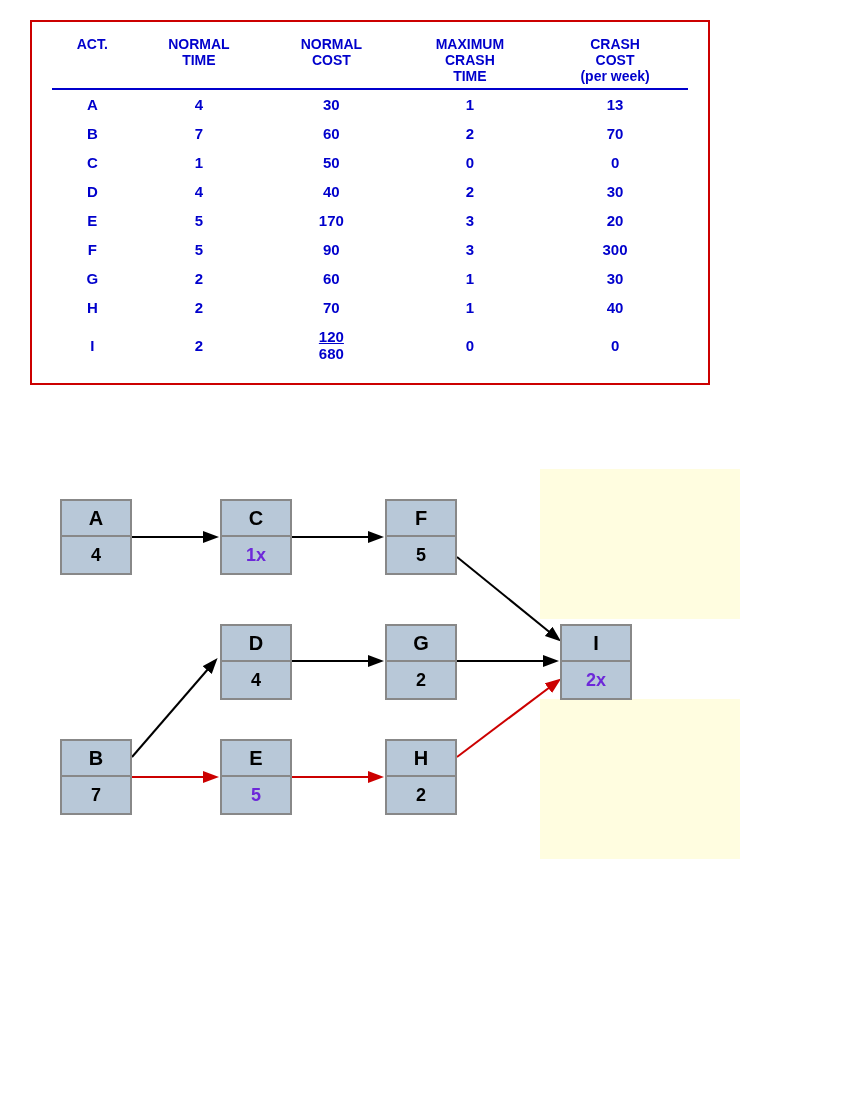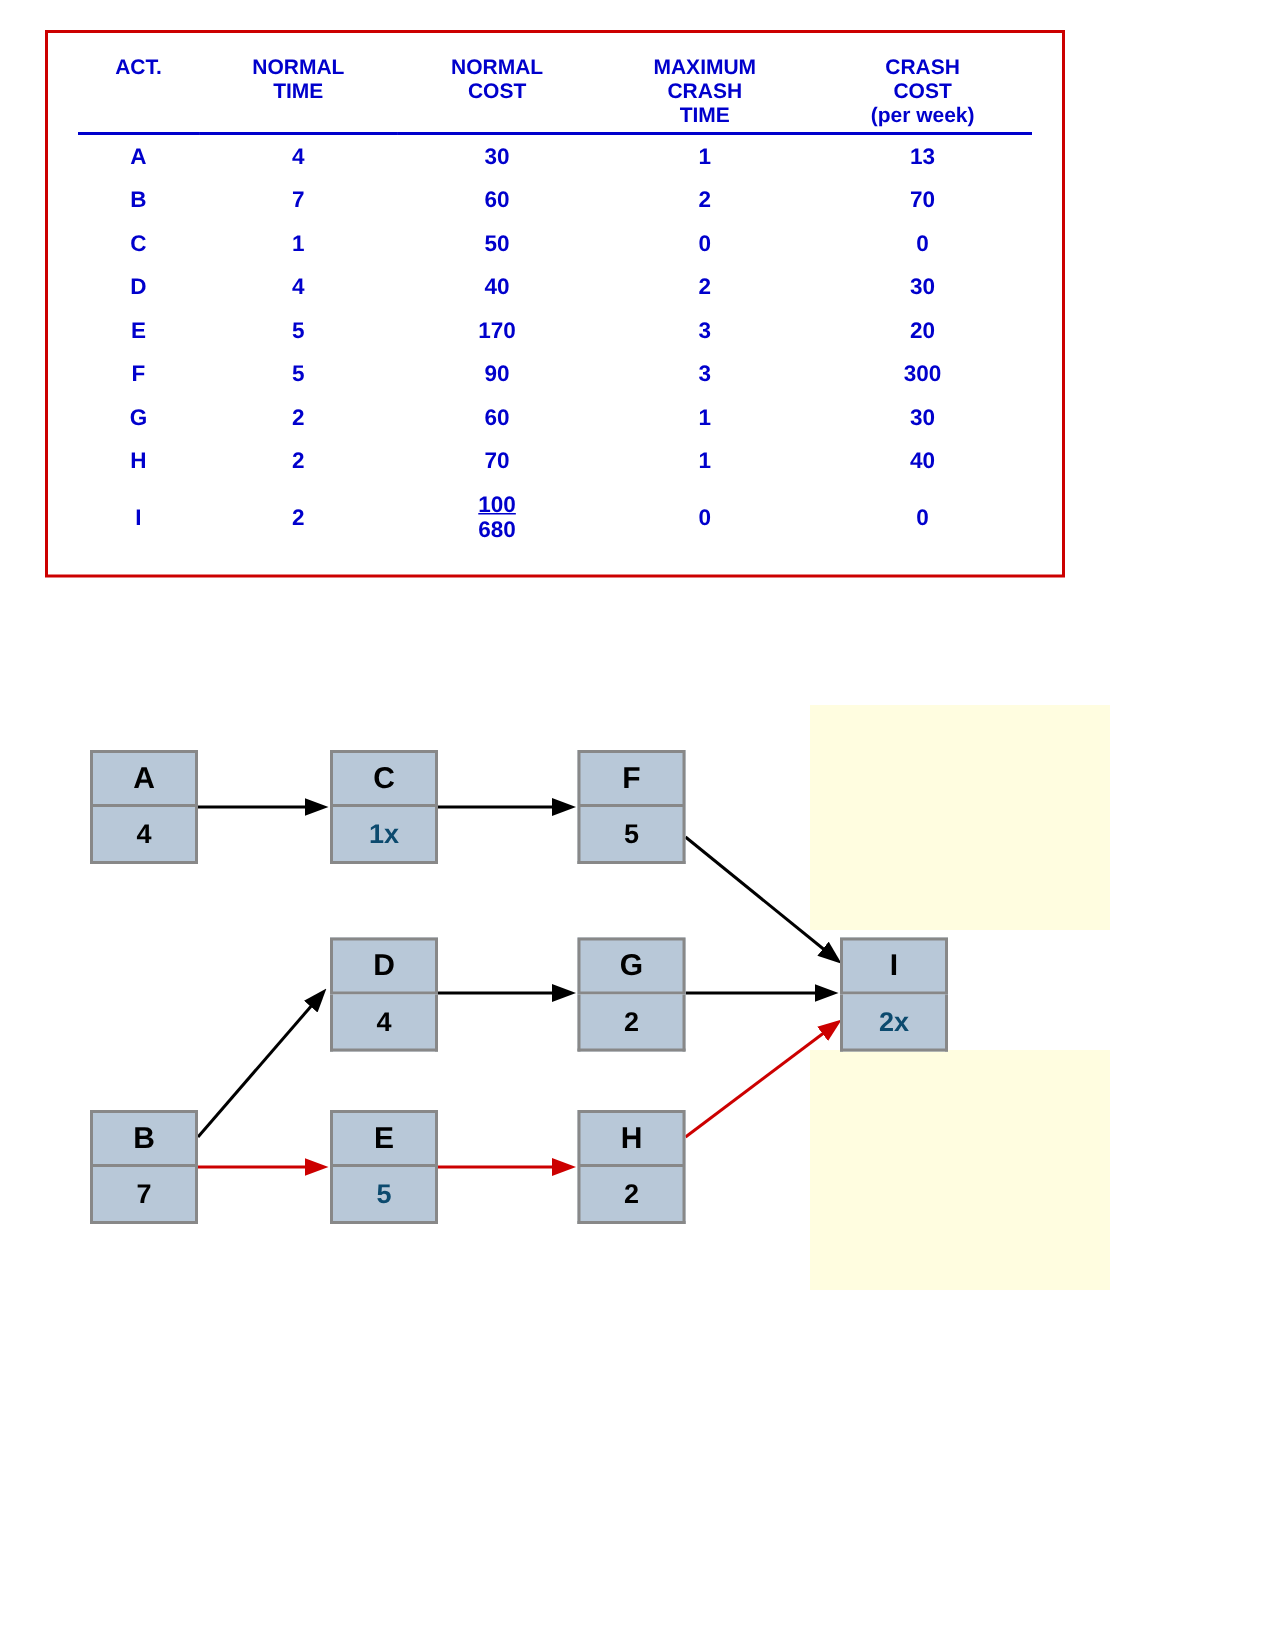--- a/index.html
+++ b/index.html
@@ -81,21 +81,21 @@
       background: #b8c8d8;
       border: 2px solid #888;
       border-top: none;
       width: 72px;
       height: 38px;
       display: flex;
       align-items: center;
       justify-content: center;
       font-size: 18px;
       font-weight: bold;
-      color: #0c4a6e;
+      color: #6d28d9;
     }
 
     .node-value.black {
       color: #000;
     }
 
     
     .yellow-box {
       position: absolute;
       background: #fffde0;
@@ -185,21 +185,21 @@
         <tr>
         <td>H</td>
         <td>2</td>
         <td>70</td>
         <td>1</td>
         <td>40</td>
       </tr>
         <tr>
         <td>I</td>
         <td>2</td>
-        <td><span style="text-decoration:underline">100</span><br>680</td>
+        <td><span style="text-decoration:underline">120</span><br>680</td>
         <td>0</td>
         <td>0</td>
       </tr>
       </tbody>
   </table>
 </div>
 
 
 <div class="diagram-container">
 

